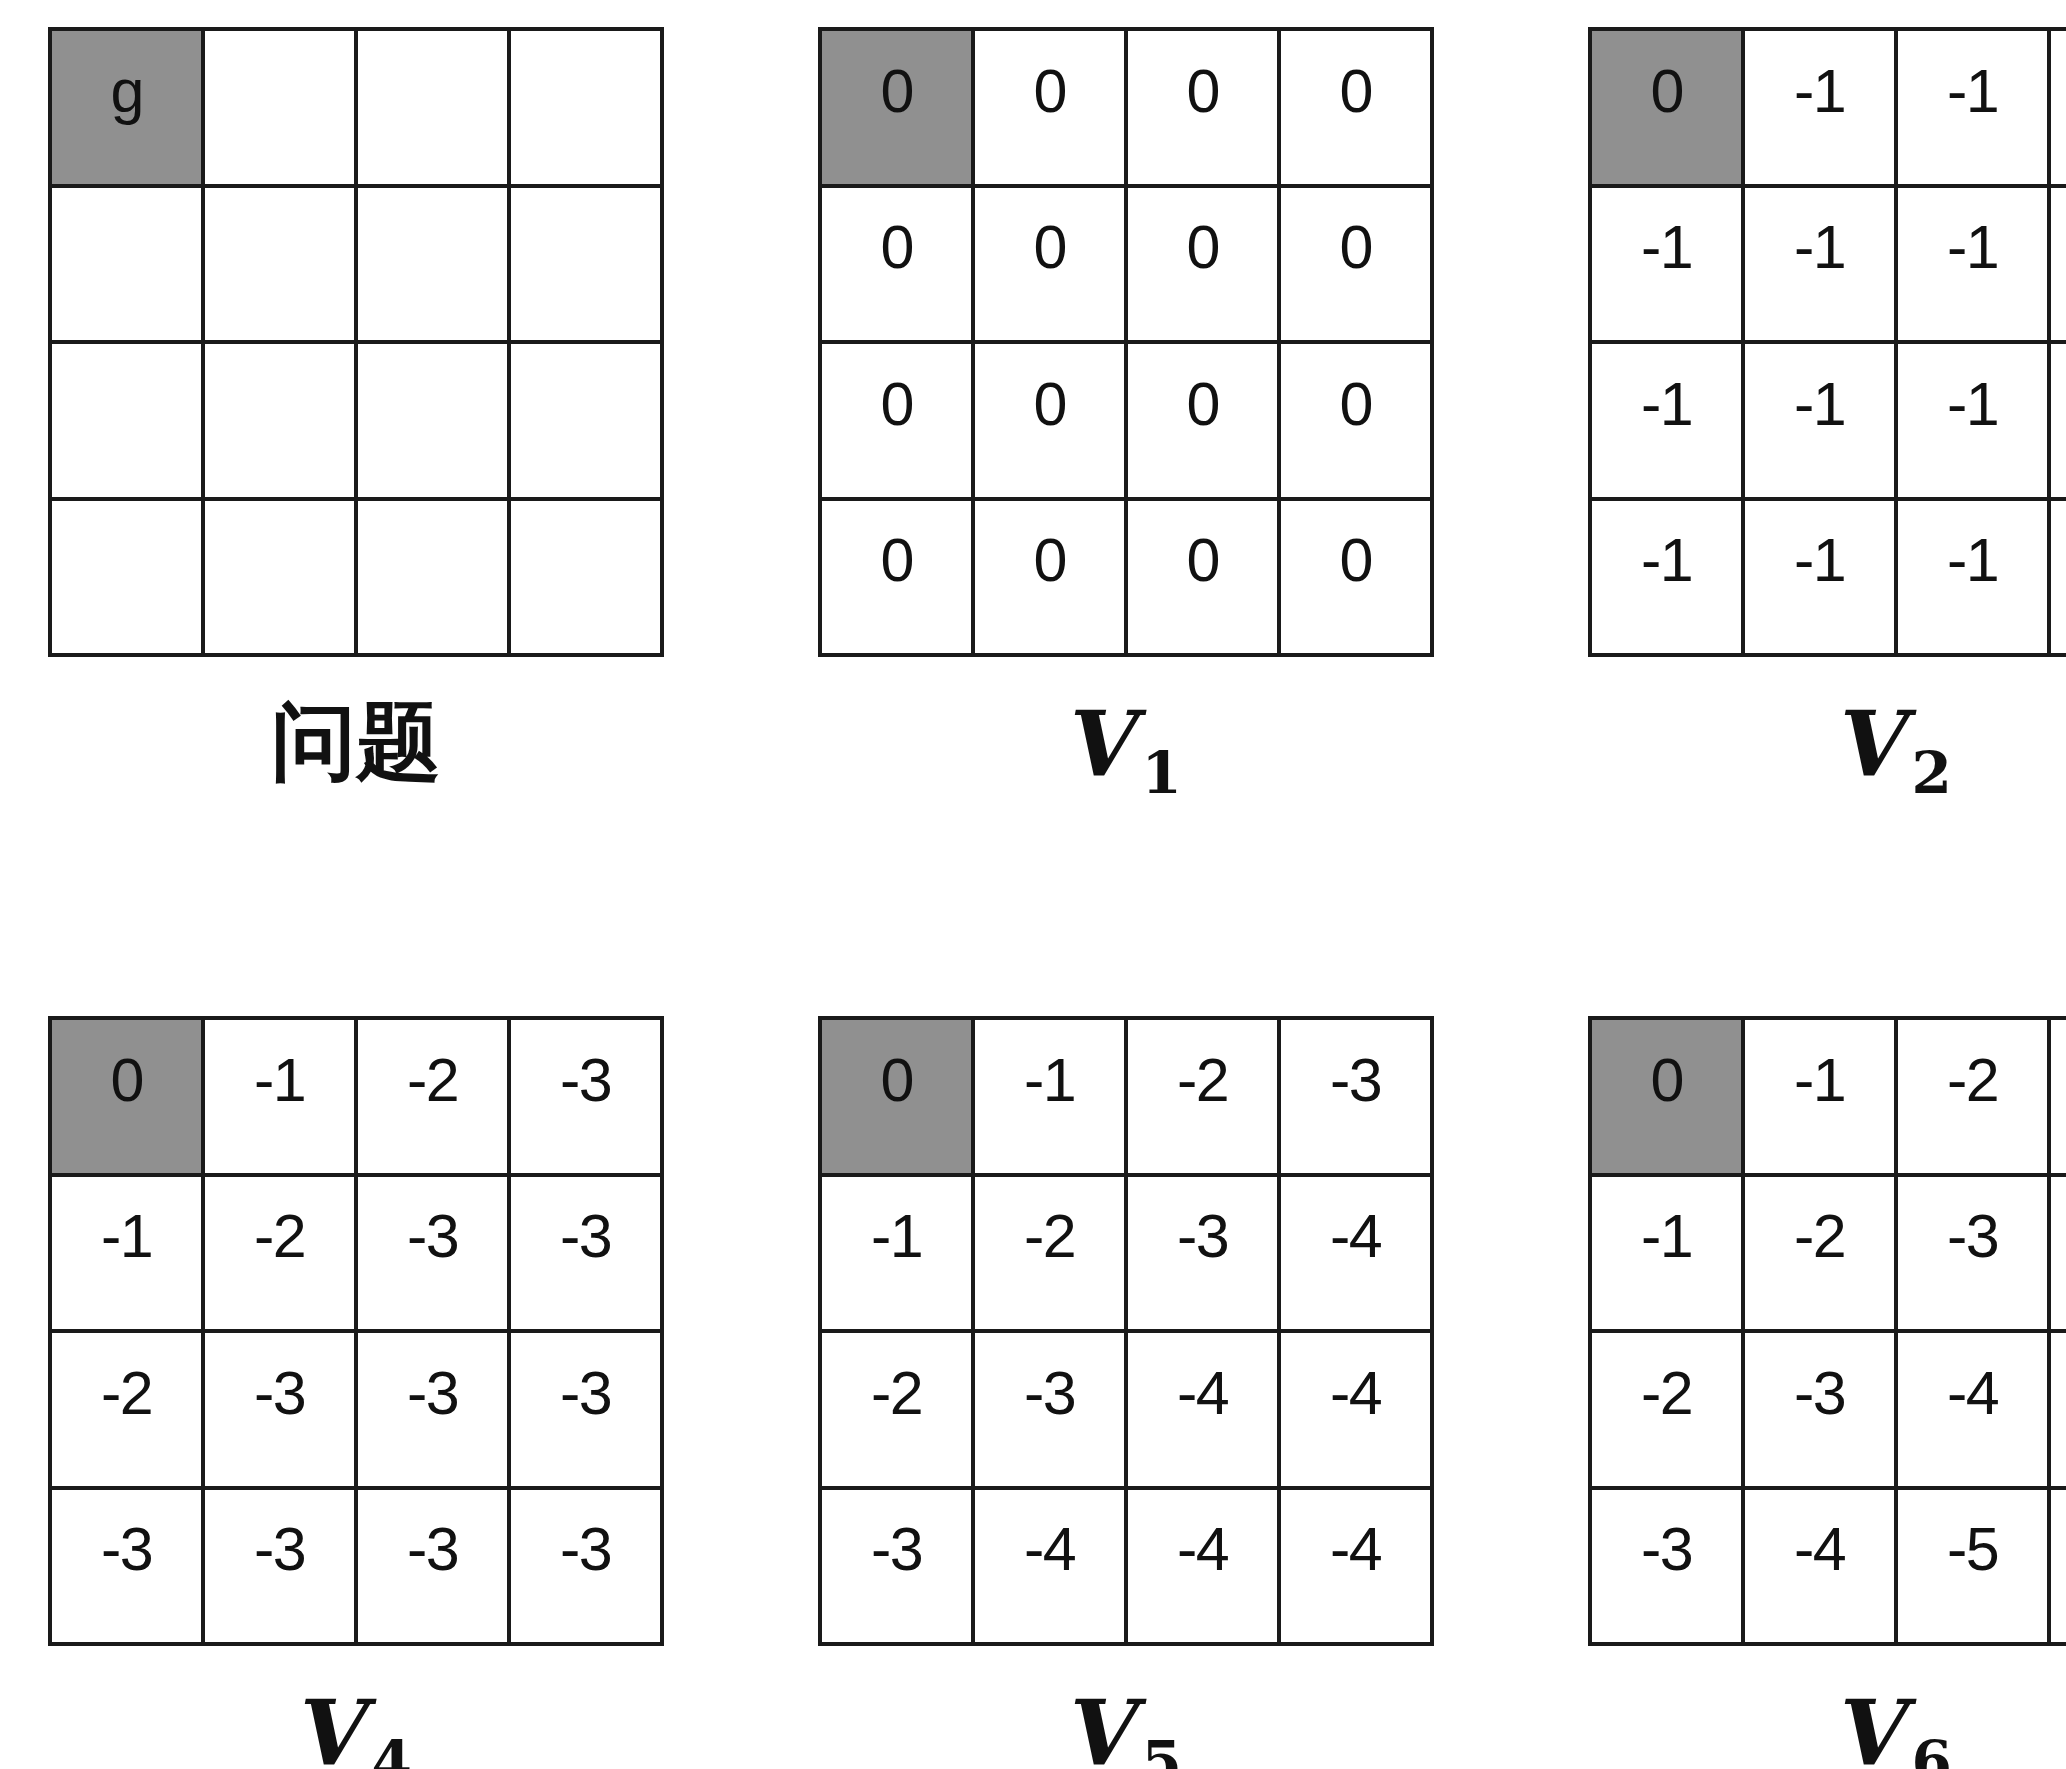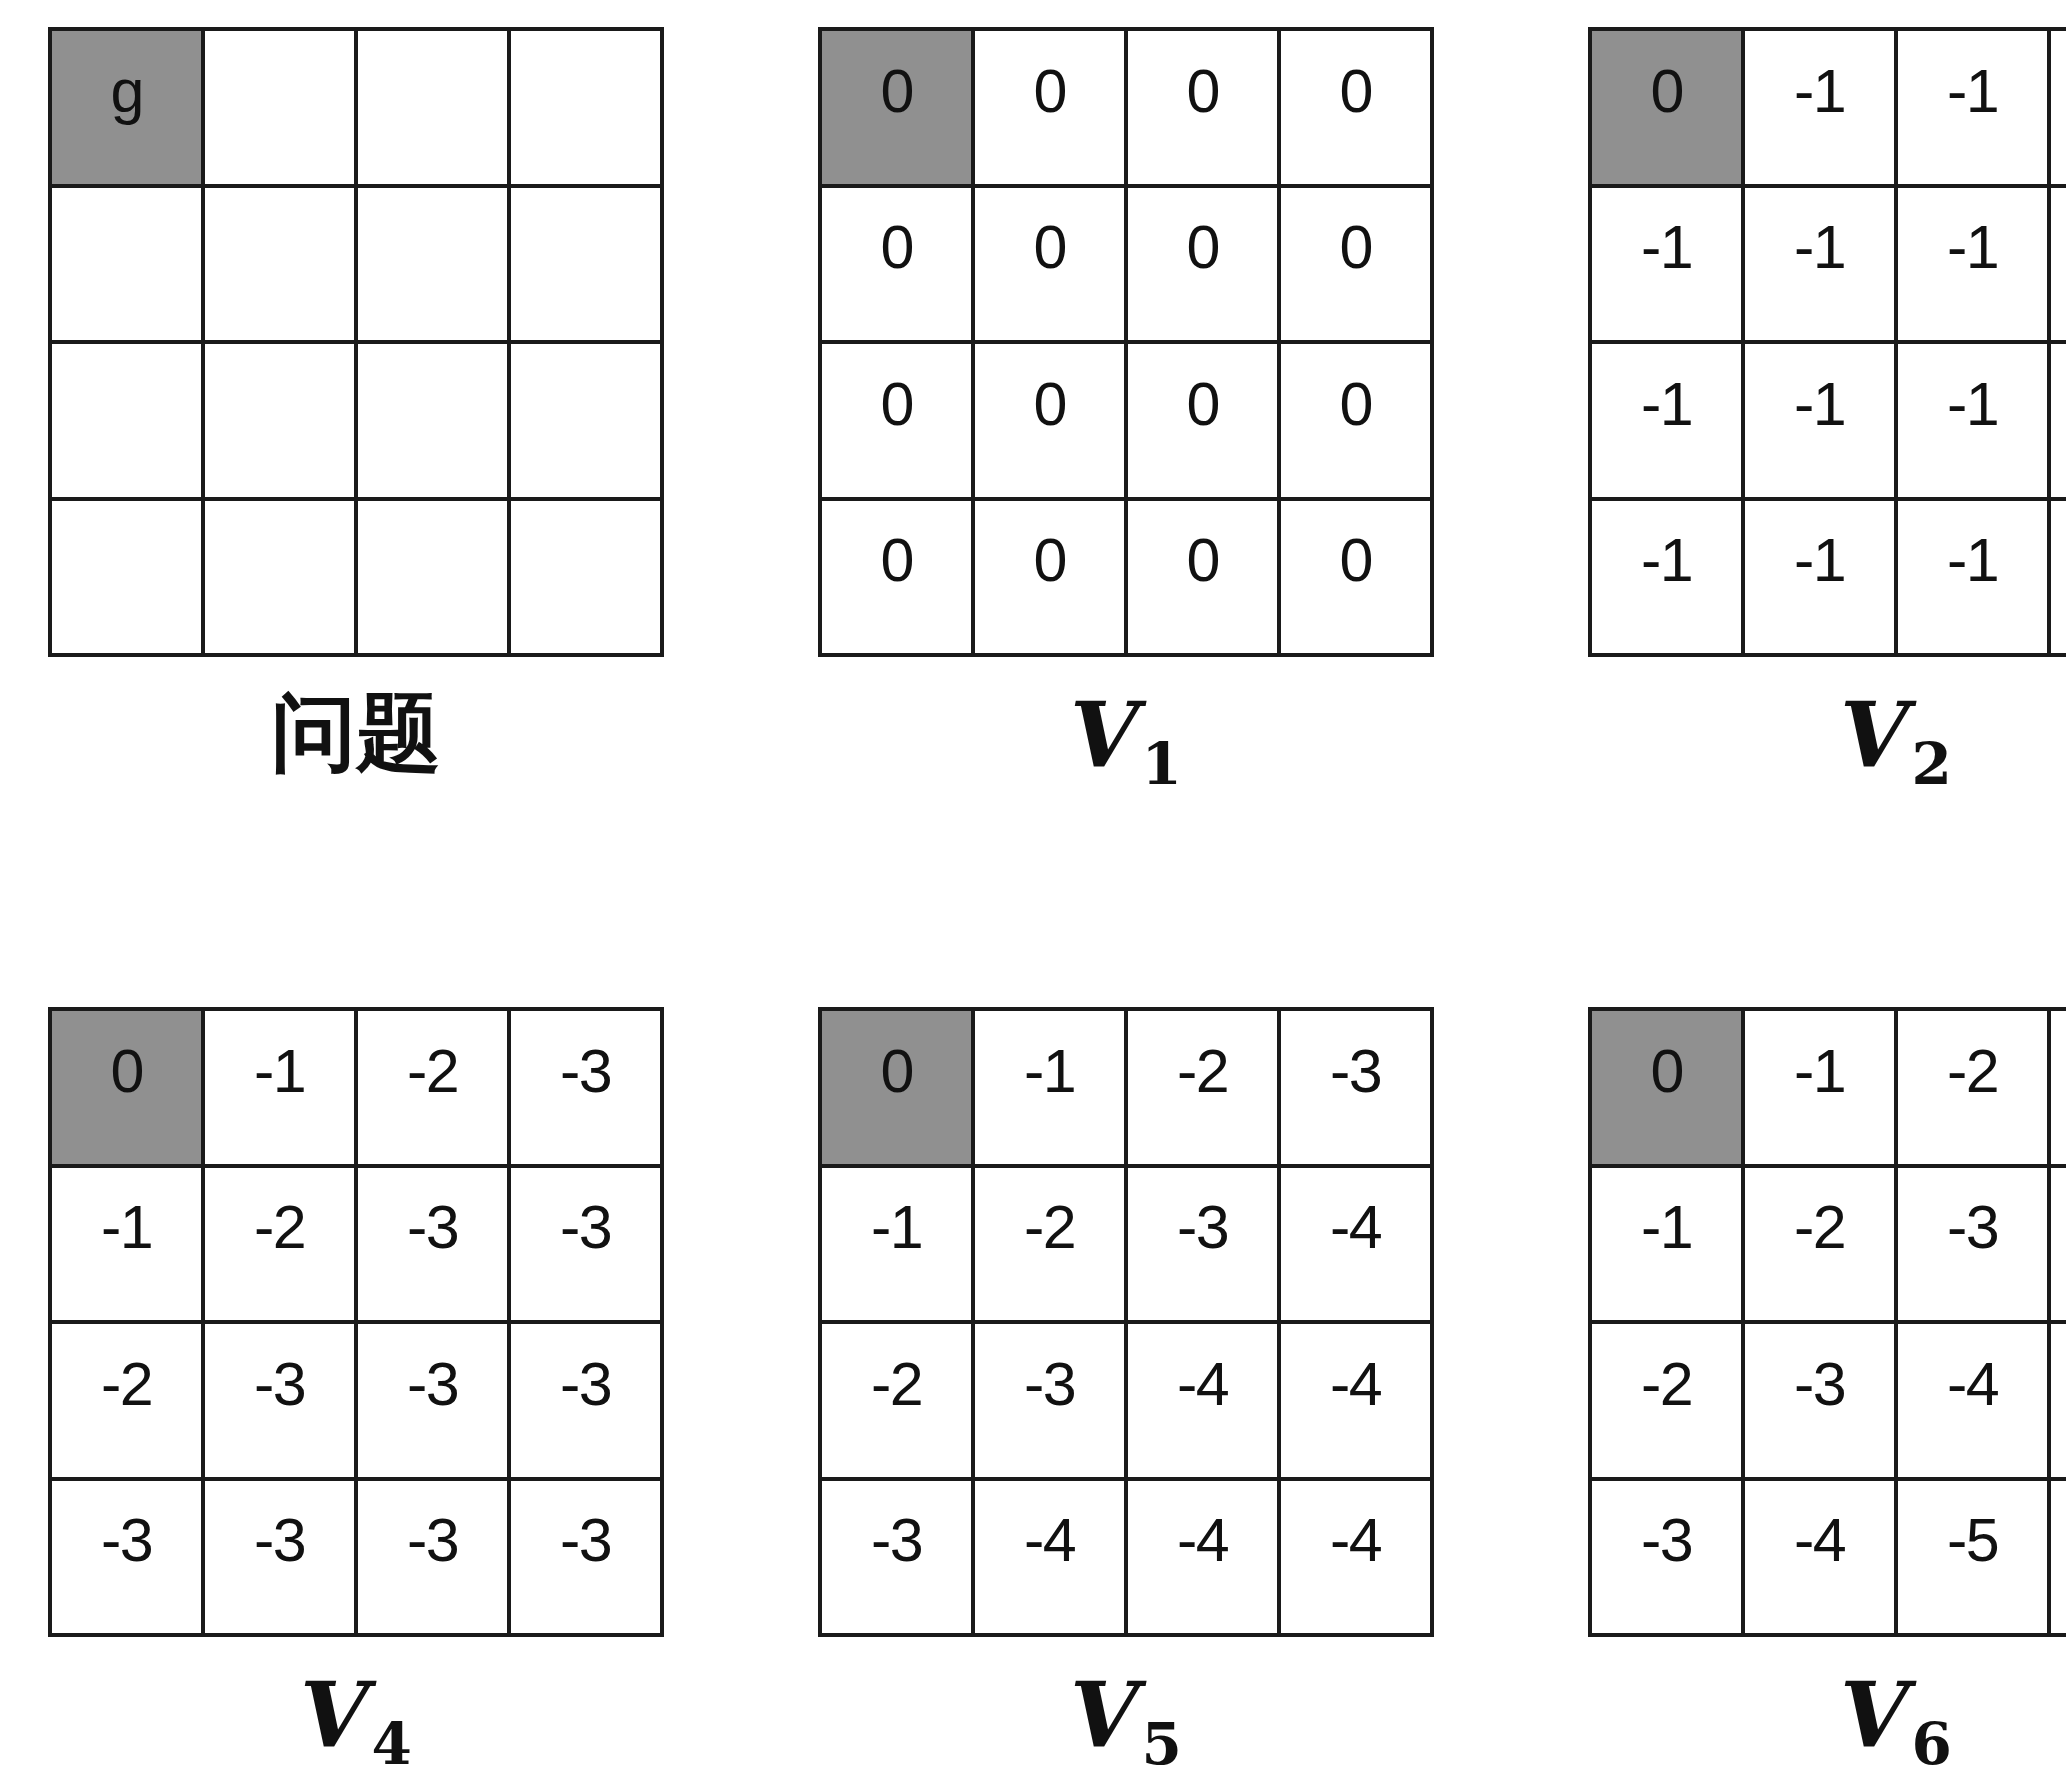--- a/index.html
+++ b/index.html
@@ -55,21 +55,21 @@
     font-size: 61px;
     letter-spacing: -1.7px;
     color: var(--text, #111111);
     background: #ffffff;
   }
   .cell.goal {
     background: var(--goal-bg, #909090);
   }
 
   .caption {
-    margin-top: 33px;
+    margin-top: 42px;
     height: 107px;
     display: flex;
     align-items: flex-start;
     justify-content: center;
     color: var(--text, #111111);
     font-family: "DejaVu Serif", "Liberation Serif", serif;
   }
   .caption .v-main {
     font-size: 89px;
     font-weight: bold;

